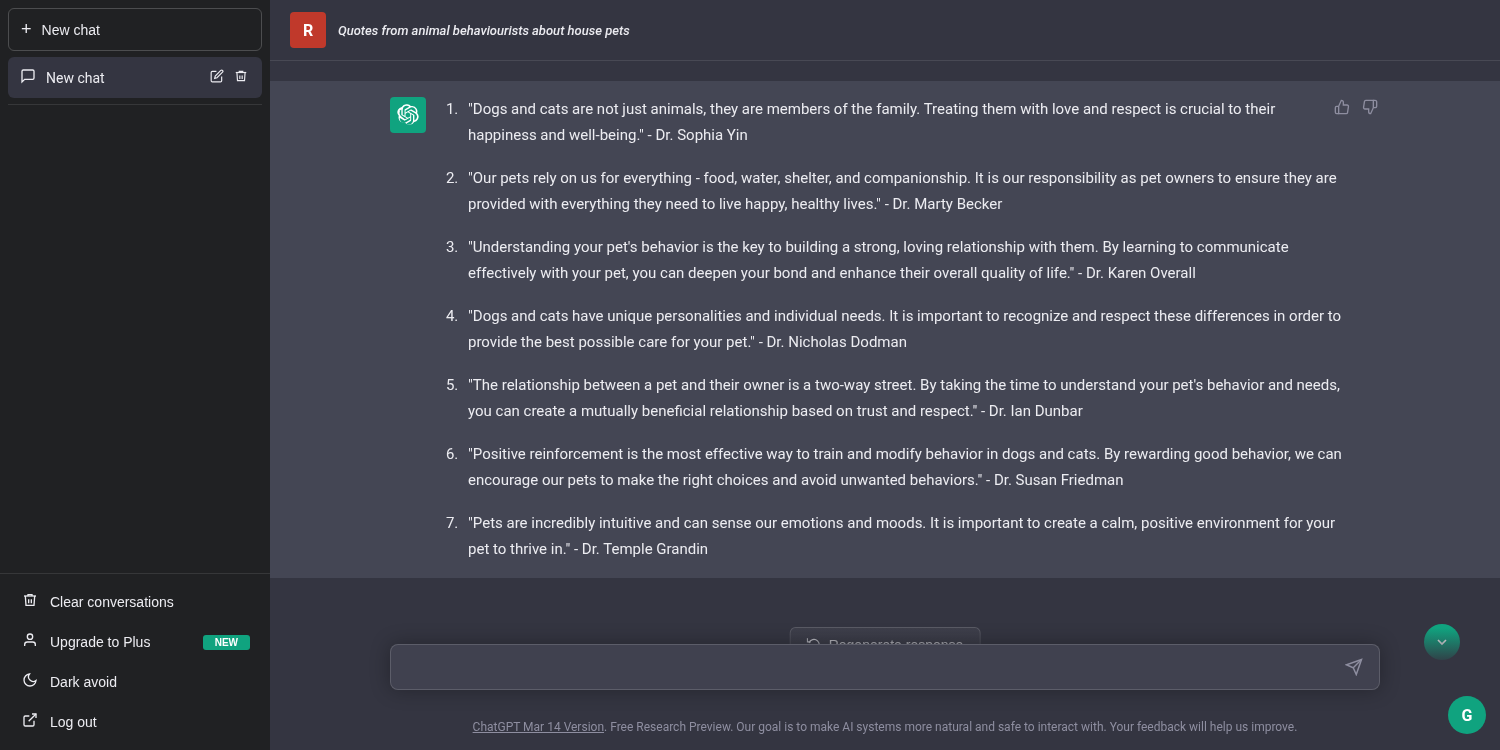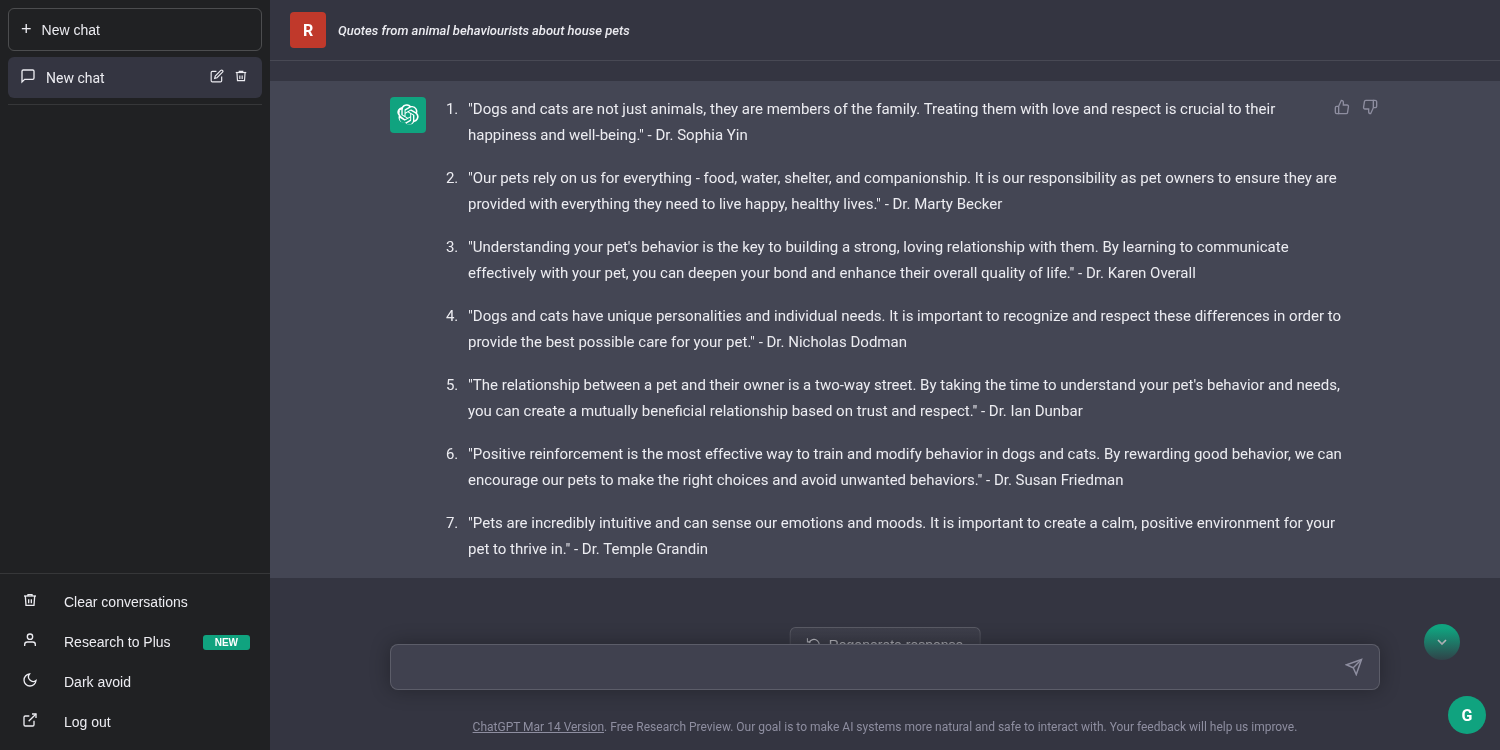--- a/index.html
+++ b/index.html
@@ -71,21 +71,21 @@
       margin: 6px 0;
     }
 
     .sidebar-bottom {
       padding: 8px;
       border-top: 1px solid rgba(255,255,255,0.1);
     }
     .sidebar-action {
       display: flex;
       align-items: center;
-      gap: 24px;
+      gap: 10px;
       padding: 10px 12px;
       border-radius: 6px;
       cursor: pointer;
       font-size: 14px;
       color: #ececf1;
       width: 100%;
       background: none;
       border: none;
       text-align: left;
     }
@@ -362,21 +362,21 @@
       <span>Clear conversations</span>
     </button>
 
     <button class="sidebar-action">
       <span class="sidebar-action-icon">
         <svg width="16" height="16" viewBox="0 0 24 24" fill="none" stroke="currentColor" stroke-width="2">
           <path d="M20 21v-2a4 4 0 0 0-4-4H8a4 4 0 0 0-4 4v2"></path>
           <circle cx="12" cy="7" r="4"></circle>
         </svg>
       </span>
-      <span>Research to Plus</span>
+      <span>Upgrade to Plus</span>
       <span class="new-badge">NEW</span>
     </button>
 
     <button class="sidebar-action">
       <span class="sidebar-action-icon">
         <svg width="16" height="16" viewBox="0 0 24 24" fill="none" stroke="currentColor" stroke-width="2">
           <path d="M21 12.79A9 9 0 1 1 11.21 3 7 7 0 0 0 21 12.79z"></path>
         </svg>
       </span>
       <span>Dark avoid</span>

